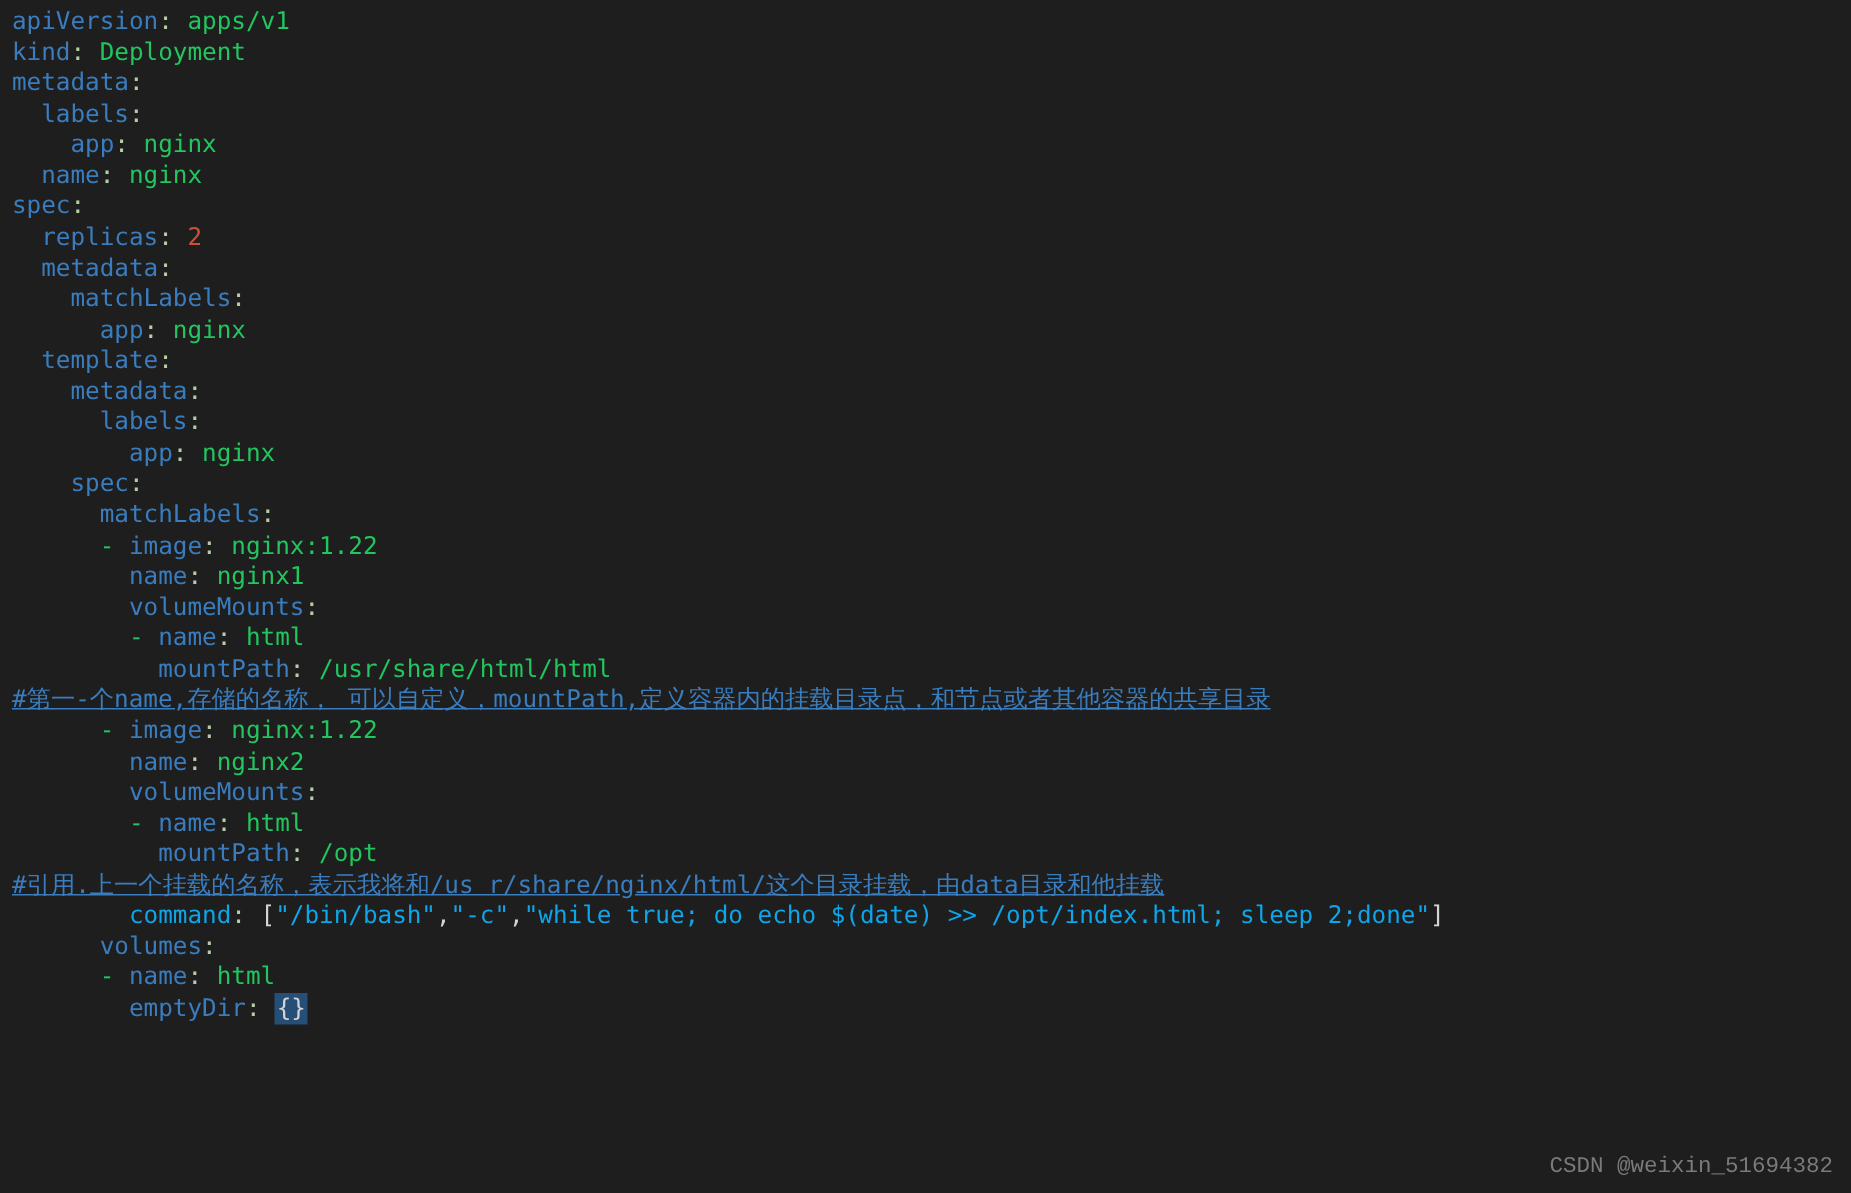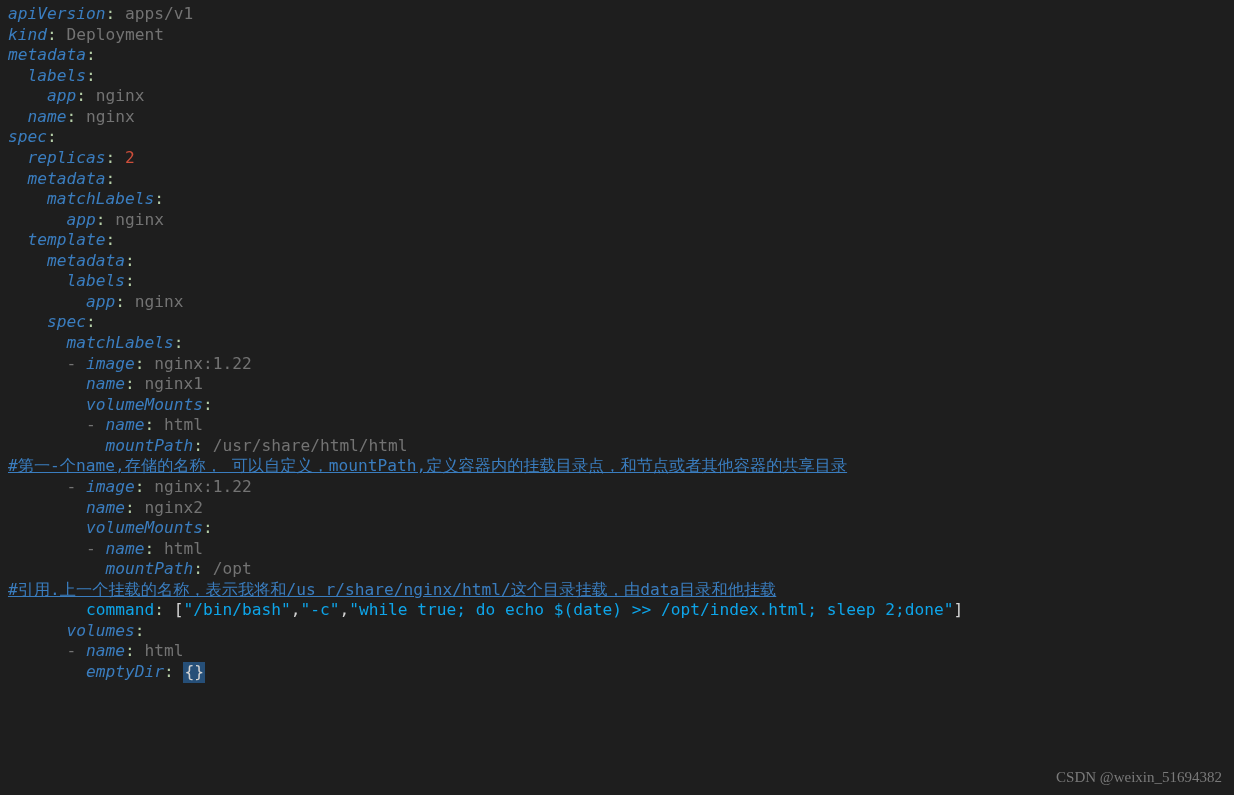--- a/index.html
+++ b/index.html
@@ -1,25 +1,25 @@
 <!DOCTYPE html>
 <html><head>
 <meta charset="utf-8">
 <style>
   html,body{margin:0;padding:0;background:#1e1e1e;color:#d4d4d4;font-family:Menlo,Consolas,"DejaVu Sans Mono","Courier New",monospace;font-size:16.2px;line-height:1.27;}
   .code{white-space:pre;padding:4px 6px 6px 8px;}
-  .k{color:#3a7dbf;font-style:italic;}
+  .k{color:#3a7dbf;}
   .col{color:#b5cea8;}
-  .str{color:#737373;}
+  .str{color:#22c55e;}
   .num{color:#ce4e3a;}
   .cmt{color:#3a7dbf;text-decoration:underline;}
   .cmd{color:#0ea5e9;}
   .brk{color:#d4d4d4;}
   .cursor{display:inline-block;background:#264f78;color:#d4d4d4;padding:0 1px;}
-  .watermark{position:fixed;right:12px;bottom:8px;color:#7a7a7a;font-size:15px;font-family:Liberation Serif, serif;}
+  .watermark{position:fixed;right:12px;bottom:8px;color:#7a7a7a;font-size:15px;font-family:Liberation Mono, monospace;}
 </style>
 </head>
 <body>
 
 <div class="code"><span><span class="k">apiVersion</span><span class="col">:</span><span class="str"> apps/v1</span></span>
 <span><span class="k">kind</span><span class="col">:</span><span class="str"> Deployment</span></span>
 <span><span class="k">metadata</span><span class="col">:</span></span>
   <span><span class="k">labels</span><span class="col">:</span></span>
     <span><span class="k">app</span><span class="col">:</span><span class="str"> nginx</span></span>
   <span><span class="k">name</span><span class="col">:</span><span class="str"> nginx</span></span>

